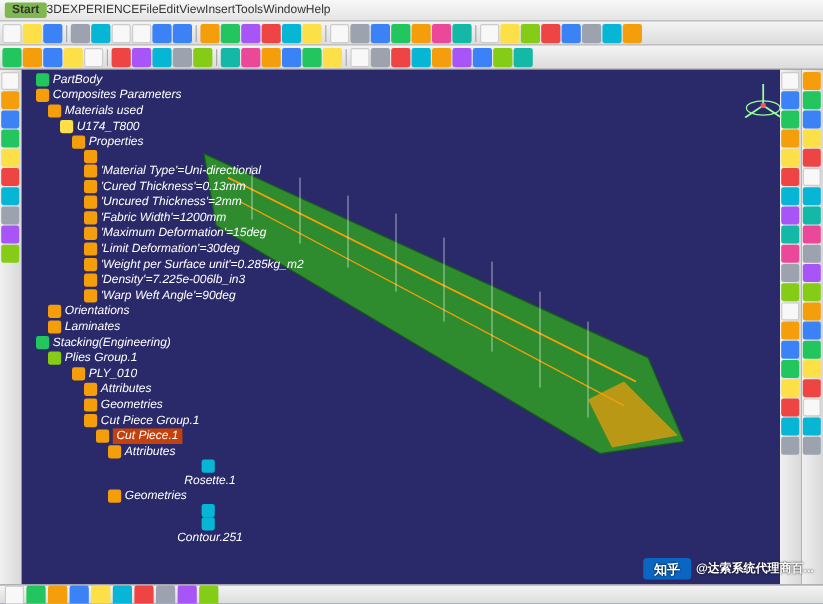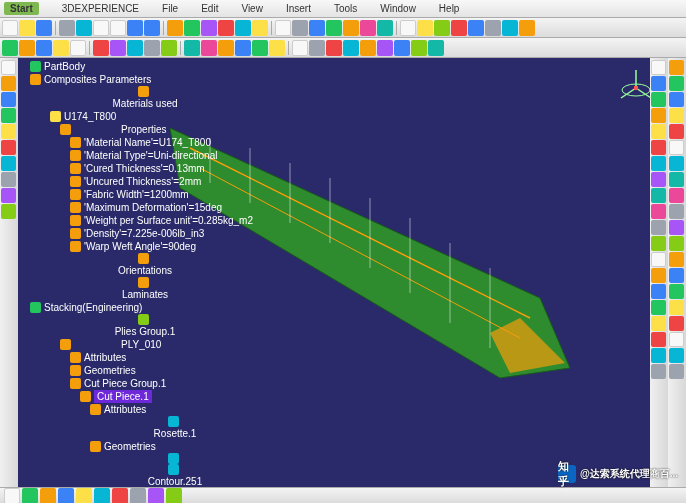--- a/index.html
+++ b/index.html
@@ -1,46 +1,46 @@
 <!DOCTYPE html>
 <html><head>
 <meta charset="utf-8">
 <style>
 * { margin: 0; padding: 0; box-sizing: border-box; font-family: Tahoma, sans-serif; font-size: 10px; }
 body { width: 686px; height: 503px; background: #e8e8e8; overflow: hidden; position: relative; }
 
-.menubar { height: 18px; background: linear-gradient(#f8f8f8,#e4e4e4); display: flex; align-items: center; padding: 0 4px; gap: 23px; border-bottom: 1px solid #aaa; }
+.menubar { height: 18px; background: linear-gradient(#f8f8f8,#e4e4e4); display: flex; align-items: center; padding: 0 4px; gap: 0; border-bottom: 1px solid #aaa; }
 .menubar span { color: #333; cursor: default; }
 .start-btn { background: #7fb850; color: #fff; padding: 1px 6px; border-radius: 2px; font-weight: bold; }
 
 .toolbar { height: 20px; background: linear-gradient(#f4f4f4,#dcdcdc); display: flex; align-items: center; padding: 0 2px; gap: 1px; border-bottom: 1px solid #aaa; overflow: hidden; }
 .tb-icon { width: 16px; height: 16px; border-radius: 2px; display: inline-block; }
 .tb-sep { width: 1px; height: 14px; background: #aaa; margin: 0 2px; }
 
-.workspace { position: absolute; top: 58px; left: 0; right: 0; bottom: 16px; background: #2a2a6a; }
+.workspace { position: absolute; top: 58px; left: 0; right: 0; bottom: 16px; background: #2a2a6a; font-style: italic; }
 .side-toolbar { position: absolute; width: 18px; background: linear-gradient(90deg,#f0f0f0,#d8d8d8); display: flex; flex-direction: column; gap: 1px; padding: 2px 1px; }
 .side-left { left: 0; top: 0; bottom: 0; }
 .side-right { right: 0; top: 0; bottom: 0; }
 .side-right2 { right: 18px; top: 0; bottom: 0; }
 .sb-icon { width: 15px; height: 15px; border-radius: 2px; }
 
 .tree { position: absolute; left: 20px; top: 2px; width: 230px; color: #fff; font-size: 9px; line-height: 13px; }
 .tree-node { display: flex; align-items: center; white-space: nowrap; }
 .tree-ico { width: 11px; height: 11px; margin-right: 3px; border-radius: 2px; flex-shrink: 0; }
-.indent1 { padding-left: 10px; } .indent2 { padding-left: 20px; flex-direction: column; } .indent3 { padding-left: 30px; text-align: right; }
-.indent4 { padding-left: 40px; gap: 47px; } .indent5 { padding-left: 50px; } .indent6 { padding-left: 60px; }
+.indent1 { padding-left: 10px; } .indent2 { padding-left: 20px; } .indent3 { padding-left: 30px; text-align: right; }
+.indent4 { padding-left: 40px; } .indent5 { padding-left: 50px; } .indent6 { padding-left: 60px; }
 .indent7 { padding-left: 70px; } .indent8 { padding-left: 80px; flex-direction: column; }
-.sel { background: #6d28d9; padding: 0 3px; }
+.sel { background: #c2410c; padding: 0 3px; }
 .compass { position: absolute; right: 30px; top: 10px; width: 40px; height: 40px; }
 .wing { position: absolute; left: 150px; top: 60px; width: 430px; height: 280px; }
 
 .statusbar { position: absolute; bottom: 0; left: 0; right: 0; height: 16px; background: linear-gradient(#f4f4f4,#dcdcdc); display: flex; align-items: center; padding: 0 4px; gap: 2px; border-top: 1px solid #aaa; }
 
 .watermark { position: absolute; right: 8px; bottom: 20px; color: #fff; font-size: 14px; font-weight: bold; display: flex; align-items: center; gap: 4px; text-shadow: 0 0 2px #000; }
-.wm-icon { width: 18px; height: 18px; background: #0a66c2; border-radius: 3px; display: flex; align-items: center; justify-content: center; color: #fff; font-size: 11px; }
+.wm-icon { width: 40px; height: 18px; background: #0a66c2; border-radius: 3px; display: flex; align-items: center; justify-content: center; color: #fff; font-size: 11px; }
 
 .c-orange{background:#f59e0b}.c-blue{background:#3b82f6}.c-green{background:#22c55e}.c-red{background:#ef4444}
 .c-yellow{background:#fde047}.c-purple{background:#a855f7}.c-cyan{background:#06b6d4}.c-gray{background:#9ca3af}
 .c-pink{background:#ec4899}.c-lime{background:#84cc16}.c-teal{background:#14b8a6}.c-white{background:#f8f8f8;border:1px solid #ccc}
 </style>
 </head>
 <body>
 
 <div class="menubar">
   <span class="start-btn">Start</span>
@@ -220,41 +220,44 @@
       <div class="tree-node indent3">
         <span class="tree-ico c-yellow"></span>
         <span>U174_T800</span>
       </div>
       <div class="tree-node indent4">
         <span class="tree-ico c-orange"></span>
         <span>Properties</span>
       </div>
       <div class="tree-node indent5">
         <span class="tree-ico c-orange"></span>
-        <span>'Material Name'=U174_T800</span>
       </div>
       <div class="tree-node indent5">
         <span class="tree-ico c-orange"></span>
         <span>'Material Type'=Uni-directional</span>
       </div>
       <div class="tree-node indent5">
         <span class="tree-ico c-orange"></span>
         <span>'Cured Thickness'=0.13mm</span>
       </div>
       <div class="tree-node indent5">
         <span class="tree-ico c-orange"></span>
         <span>'Uncured Thickness'=2mm</span>
       </div>
       <div class="tree-node indent5">
         <span class="tree-ico c-orange"></span>
         <span>'Fabric Width'=1200mm</span>
       </div>
       <div class="tree-node indent5">
         <span class="tree-ico c-orange"></span>
         <span>'Maximum Deformation'=15deg</span>
+      </div>
+      <div class="tree-node indent5">
+        <span class="tree-ico c-orange"></span>
+        <span>'Limit Deformation'=30deg</span>
       </div>
       <div class="tree-node indent5">
         <span class="tree-ico c-orange"></span>
         <span>'Weight per Surface unit'=0.285kg_m2</span>
       </div>
       <div class="tree-node indent5">
         <span class="tree-ico c-orange"></span>
         <span>'Density'=7.225e-006lb_in3</span>
       </div>
       <div class="tree-node indent5">

